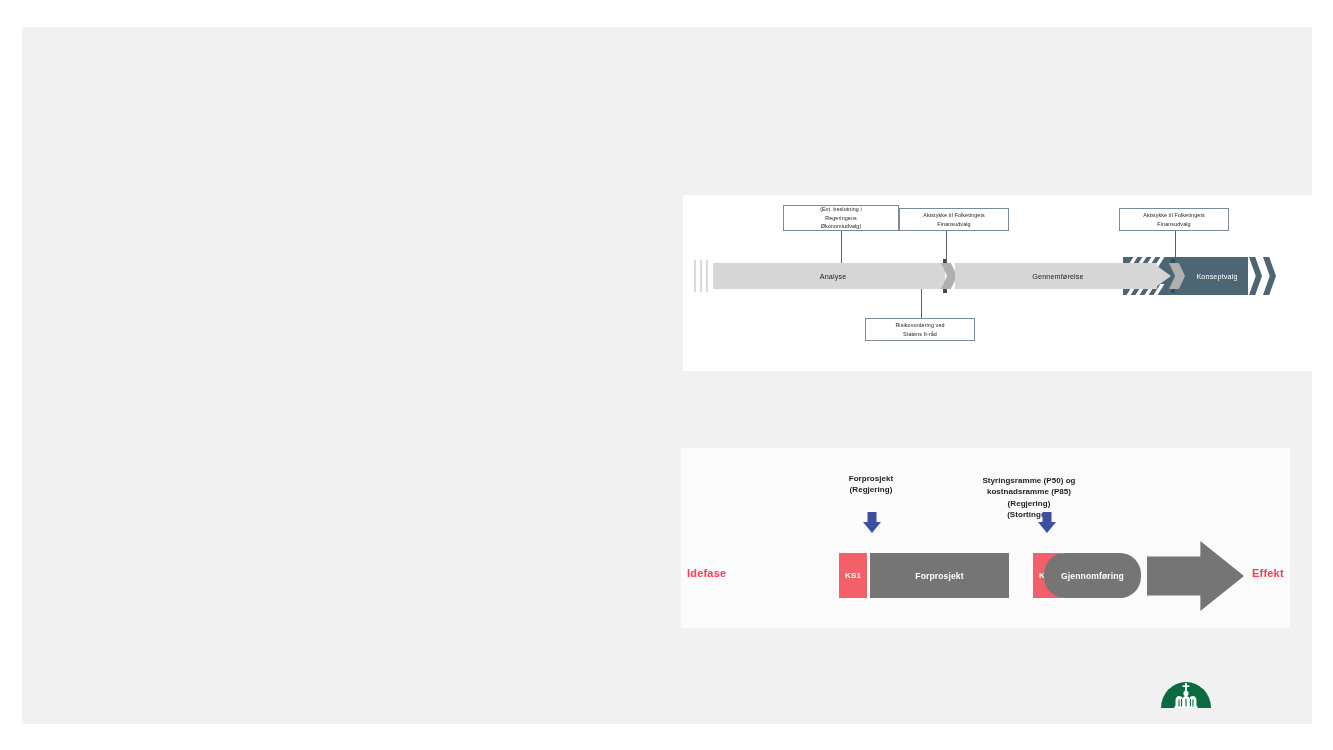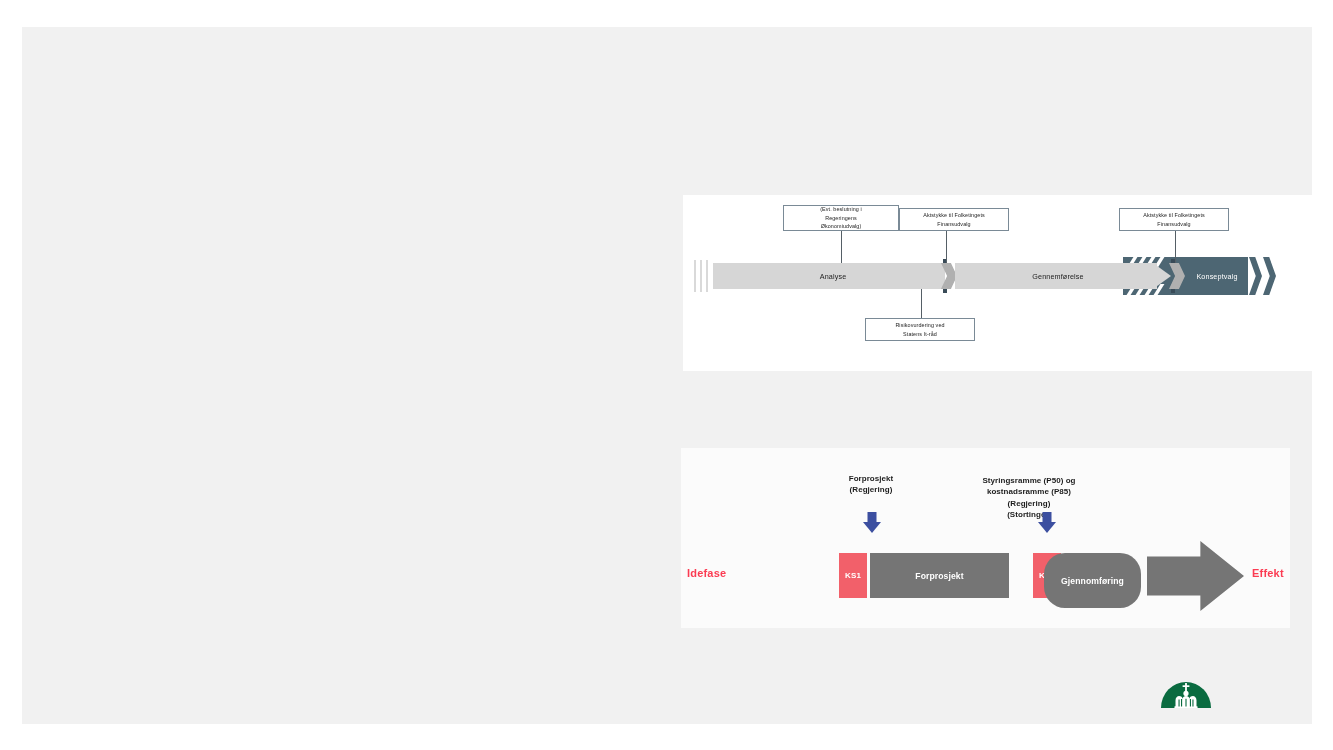--- a/index.html
+++ b/index.html
@@ -260,21 +260,21 @@
 
     <div class="d2-endlabel" style="left:6px; top:119px;">Idefase</div>
 
 
     <div class="d2-seg ks" style="left:158px; top:105px; width:28px; height:45px;">KS1</div>
 
     <div class="d2-seg" style="left:189px; top:105px; width:139px; height:45px;">Forprosjekt</div>
 
     <div class="d2-seg ks" style="left:332px; top:105px; width:28px; height:45px;margin-left:20px;">KS2</div>
 
-    <div class="d2-seg" style="left:363px; top:105px; width:97px; height:55px;border-radius:21px;">Gjennomføring</div>
+    <div class="d2-seg" style="left:363px; top:105px; width:97px; height:45px;border-radius:21px;">Gjennomføring</div>
 
     <div class="d2-bigarrow" style="left:466px; top:93px; width:97px; height:70px;"></div>
 
     <div class="d2-endlabel" style="left:571px; top:119px;">Effekt</div>
   </div>
 
   <div id="logo">
     <div id="logo-dome">
       <svg width="50" height="30" viewBox="0 0 50 30" aria-hidden="true">
         <path d="M0,30 A25,26 0 0 1 50,30 Z" fill="#0a6b40"></path>

